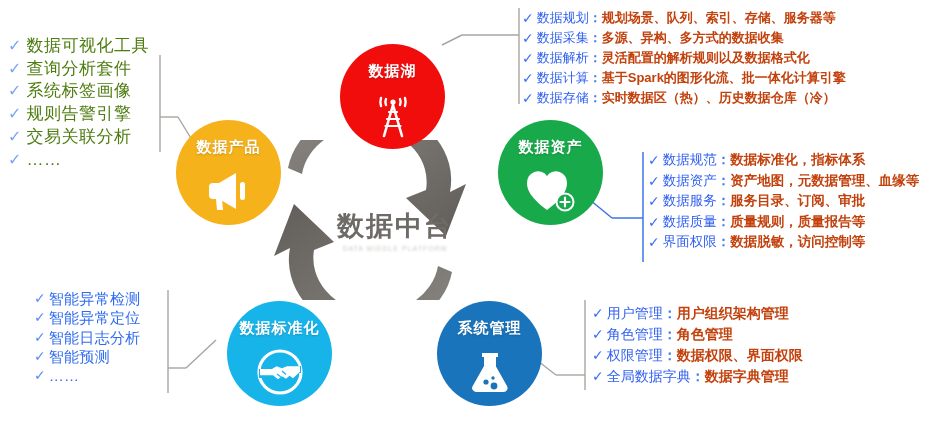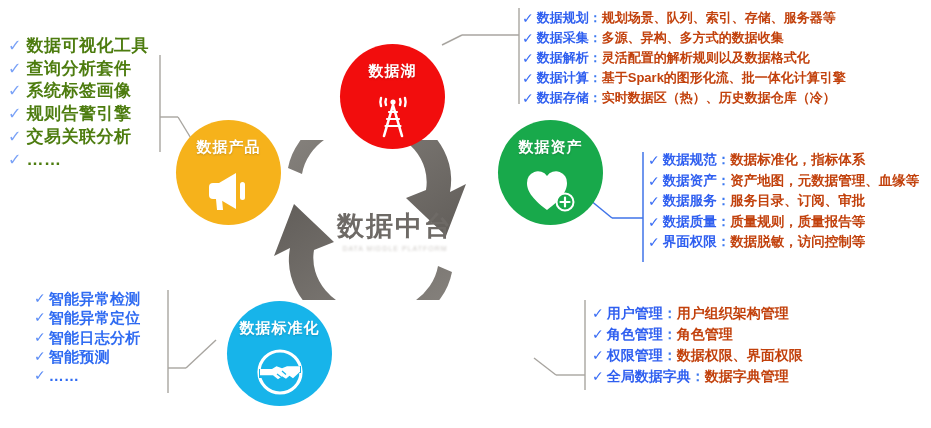--- a/index.html
+++ b/index.html
@@ -4,21 +4,21 @@
 <style>
   html,body{margin:0;padding:0;background:#ffffff;}
   body{width:931px;height:428px;position:relative;overflow:hidden;
        font-family:"Liberation Sans","DejaVu Sans",sans-serif;}
   #stage{position:absolute;left:0;top:0;width:931px;height:428px;}
 
   
   .txtblock{position:absolute;}
   .line{display:flex;align-items:flex-start;white-space:nowrap;line-height:1.22;}
   .chk{color:#3b6ef5;font-size:14px;margin-right:3px;font-weight:700;}
-  .kw{color:#2f5ff0;font-weight:700;}
+  .kw{color:#2f5ff0;font-weight:400;}
   .dsc{color:#c2410c;font-weight:700;}
   .sep{color:#3b78f0;font-weight:700;}
 
   
   #list-products .line{font-size:17px;margin-bottom:2px;}
   #list-products .kw{color:#4d7c0f;letter-spacing:.5px;}
   #list-products .chk{font-size:16px;color:#7aa2f7;margin-right:5px;}
 
   
   #list-intelligence .line{font-size:15px;margin-bottom:1px;}
@@ -117,20 +117,31 @@
     <div class="clabel">数据资产</div>
     <div class="cicon">
       <svg width="52" height="44" viewBox="0 0 52 44">
         <path d="M22 41 C6 29 2 21 2 14 A11 11 0 0 1 22 7 A11 11 0 0 1 42 14 C42 21 38 29 22 41 Z" fill="#fff"></path>
         <circle cx="40" cy="33" r="8.5" fill="#18A94B" stroke="#fff" stroke-width="2"></circle>
         <path d="M40 28.5v9 M35.5 33h9" stroke="#fff" stroke-width="2.2" stroke-linecap="round"></path>
       </svg>
     </div>
   </div>
 
+  <div class="circ" style="left:437px;top:301px;width:105px;height:105px;background:#1974BC;">
+    <div class="clabel">系统管理</div>
+    <div class="cicon">
+      <svg width="42" height="44" viewBox="0 0 42 44">
+        <path d="M13 3h16v4h-2v9.5l11 19.5a4 4 0 0 1-3.4 6H7.4A4 4 0 0 1 4 35.5L15 16V7h-2z" fill="#fff"></path>
+        <circle cx="17" cy="32" r="2.6" fill="#1974BC"></circle>
+        <circle cx="25" cy="36" r="3.4" fill="#1974BC"></circle>
+        <circle cx="24" cy="28" r="1.7" fill="#1974BC"></circle>
+      </svg>
+    </div>
+  </div>
 
   <div class="circ" style="left:227px;top:301px;width:105px;height:105px;background:#17B4EA;">
     <div class="clabel">数据标准化</div>
     <div class="cicon">
       <svg width="50" height="50" viewBox="0 0 50 50">
         <circle cx="25" cy="25" r="21" fill="none" stroke="#fff" stroke-width="3.2"></circle>
         <path d="M4 22h13l5-3 6 2 5-2h13v7H36l-5 5-4-3-5 4-4-3-4 2H4z" fill="#17B4EA"></path>
         <path d="M5 22h12l4.5-2.8 5.5 2 5-2h13v5.5l-7 6.5-3.5-2.5-3.5 3-4-2.5-4 3-5-4H5z" fill="#fff"></path>
         <path d="M22 27l4 3 M27 24l4 3.5" stroke="#17B4EA" stroke-width="1.2"></path>
       </svg>

